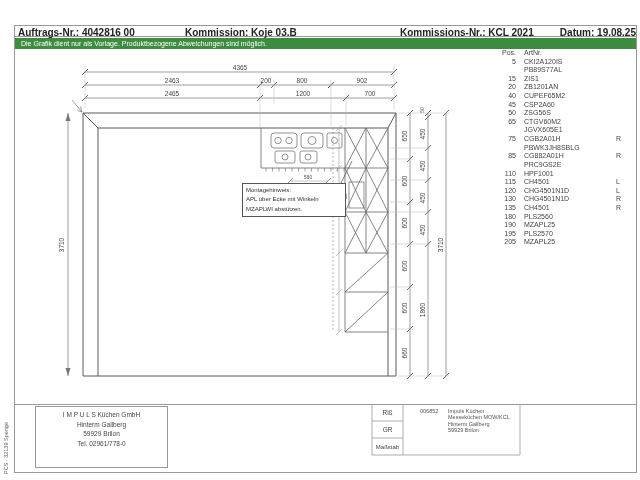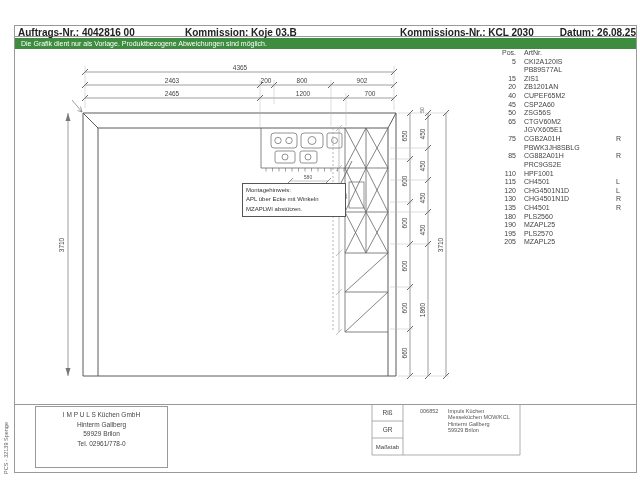--- a/index.html
+++ b/index.html
@@ -25,22 +25,22 @@
   .proj{left:448px;top:408px;font-size:5.5px;line-height:6.3px;color:#555;z-index:2;}
   svg{position:absolute;left:0;top:0;z-index:1;}
   svg text{font-family:"Liberation Sans",sans-serif;font-size:6.5px;fill:#444;}
   svg text.sm{font-size:5px;fill:#555;}
 </style>
 </head>
 <body>
 
 <div class="abs hdr" style="left:18px;top:27px">Auftrags-Nr.: 4042816 00</div>
 <div class="abs hdr" style="left:185px;top:27px">Kommission: Koje 03.B</div>
-<div class="abs hdr" style="left:400px;top:27px">Kommissions-Nr.: KCL 2030</div>
-<div class="abs hdr" style="right:4px;top:27px">Datum: 26.08.25</div>
+<div class="abs hdr" style="left:400px;top:27px">Kommissions-Nr.: KCL 2021</div>
+<div class="abs hdr" style="right:4px;top:27px">Datum: 19.08.25</div>
 
 <div class="abs notice">Die Grafik dient nur als Vorlage. Produktbezogene Abweichungen sind möglich.</div>
 
 <div class="abs plist">
   <div class="phead">
     <span class="c-pos">Pos.</span>
     <span class="c-art">ArtNr.</span>
     <span class="c-side"></span>
   </div>
   <div class="prow">

